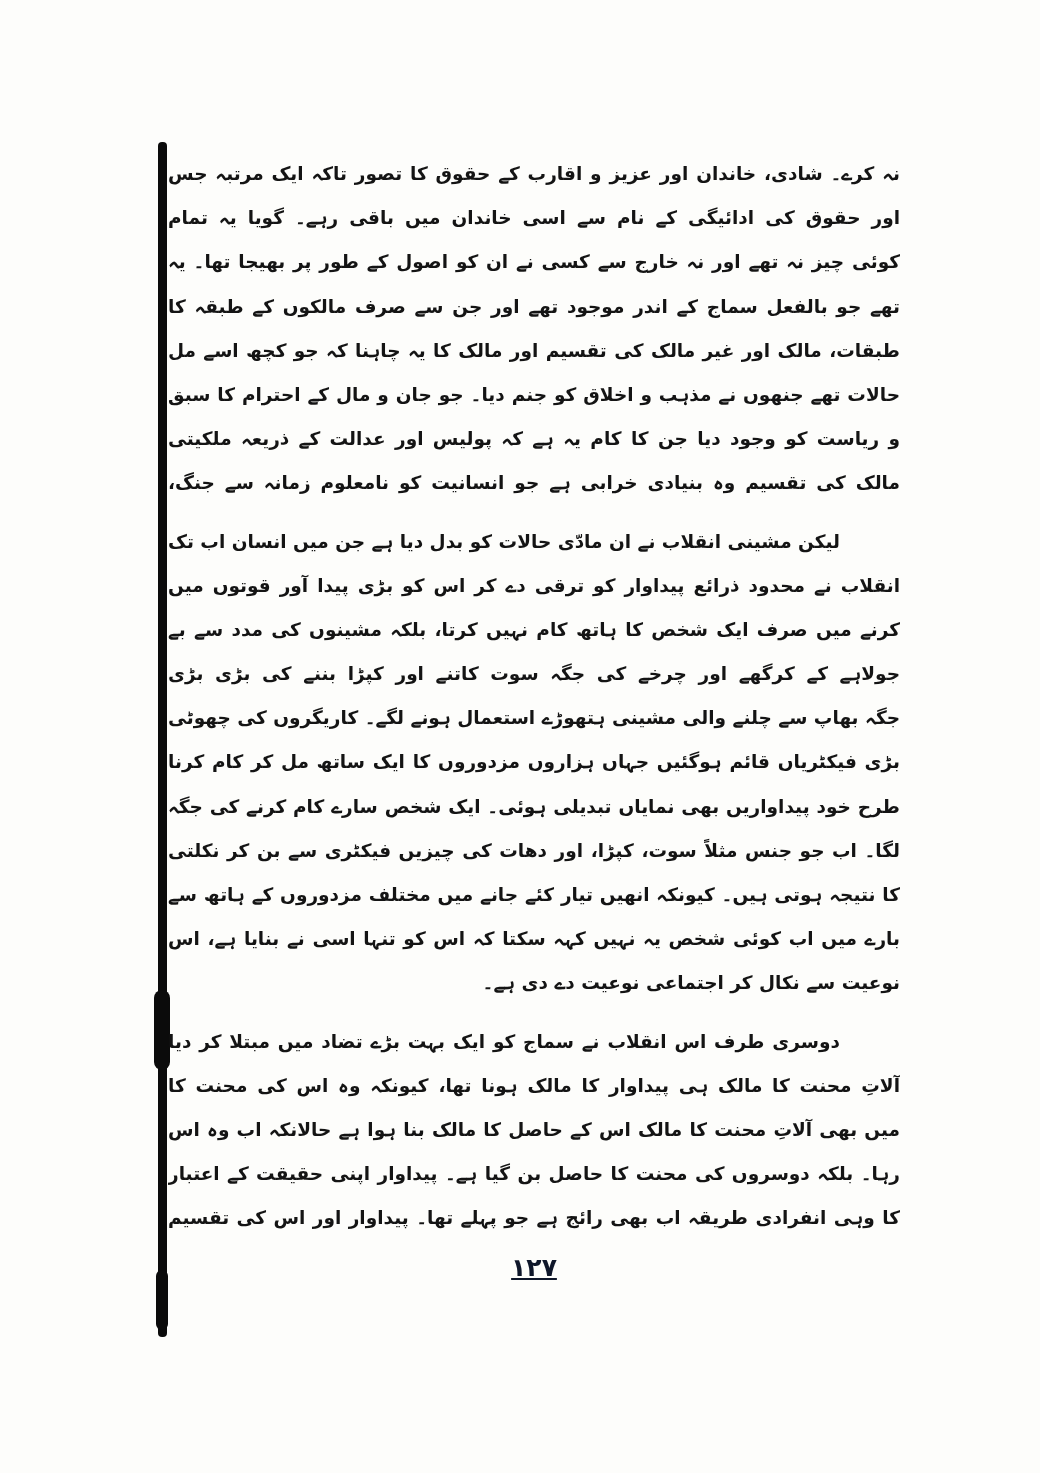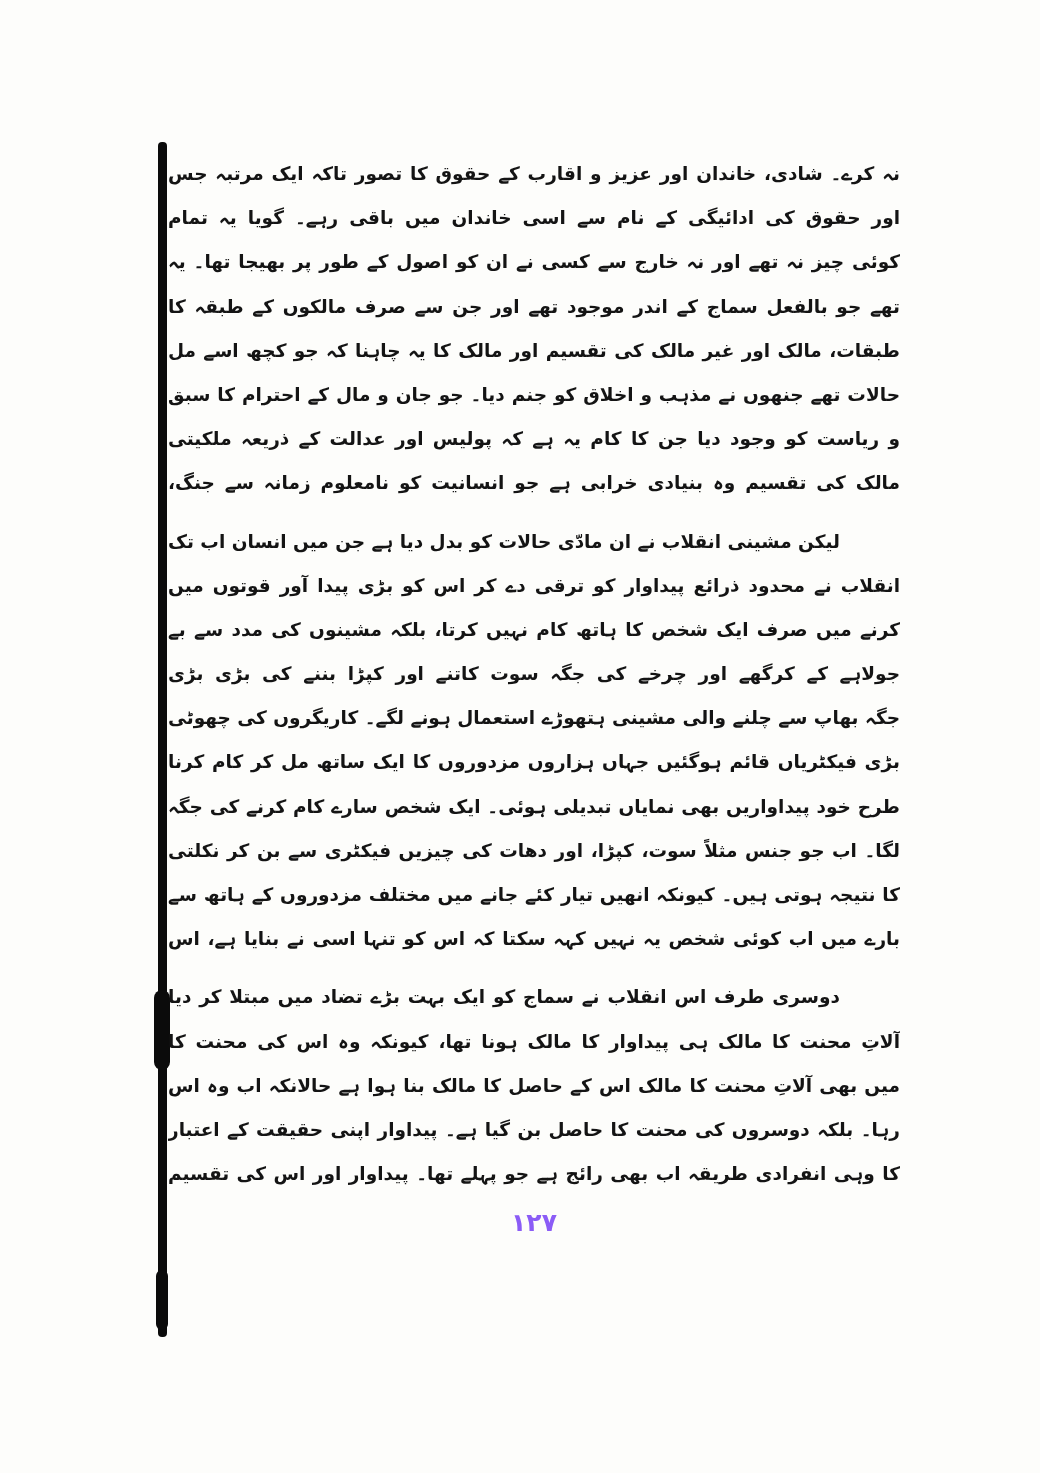--- a/index.html
+++ b/index.html
@@ -76,22 +76,23 @@
     padding-right: 60px;
   }
   .line.short {
     text-align-last: right;
   }
   .page-number {
     margin-top: 12px;
     text-align: center;
     font-size: 25px;
     font-weight: 700;
-    color: #8b5cf6;
+    color: #0f172a;
     direction: rtl;
+    text-decoration: underline;
   }
 </style>
 </head>
 <body>
 
 <div class="page">
   <div class="artifact-bar"></div>
   <div class="artifact-blob-1"></div>
   <div class="artifact-blob-2"></div>
 
@@ -111,20 +112,21 @@
         <div class="line indent">لیکن مشینی انقلاب نے ان مادّی حالات کو بدل دیا ہے جن میں انسان اب تک جکڑا ہوا تھا۔ اِس</div>
         <div class="line">انقلاب نے محدود ذرائع پیداوار کو ترقی دے کر اس کو بڑی پیدا آور قوتوں میں تبدیل کر دیا۔ اب کسی چیز کو تیار</div>
         <div class="line">کرنے میں صرف ایک شخص کا ہاتھ کام نہیں کرتا، بلکہ مشینوں کی مدد سے بے شمار آدمی مل کر ایک چیز تیار کرتے ہیں۔</div>
         <div class="line">جولاہے کے کرگھے اور چرخے کی جگہ سوت کاتنے اور کپڑا بننے کی بڑی بڑی مشینوں نے لے لی، لوہار کے ہتھوڑے کی</div>
         <div class="line">جگہ بھاپ سے چلنے والی مشینی ہتھوڑے استعمال ہونے لگے۔ کاریگروں کی چھوٹی چھوٹی دکانوں کے بدلے بڑی</div>
         <div class="line">بڑی فیکٹریاں قائم ہوگئیں جہاں ہزاروں مزدوروں کا ایک ساتھ مل کر کام کرنا ضروری ہوگیا۔ ذرائع پیداوار کی</div>
         <div class="line">طرح خود پیداواریں بھی نمایاں تبدیلی ہوئی۔ ایک شخص سارے کام کرنے کی جگہ صرف ایک ہی مخصوص کام کرنے</div>
         <div class="line">لگا۔ اب جو جنس مثلاً سوت، کپڑا، اور دھات کی چیزیں فیکٹری سے بن کر نکلتی ہیں وہ مزدوروں کی مشترک محنت</div>
         <div class="line">کا نتیجہ ہوتی ہیں۔ کیونکہ انھیں تیار کئے جانے میں مختلف مزدوروں کے ہاتھ سے گذرنا پڑتا ہے۔ ان اجناس کے</div>
         <div class="line">بارے میں اب کوئی شخص یہ نہیں کہہ سکتا کہ اس کو تنہا اسی نے بنایا ہے، اس طرح اس انقلاب نے پیداوار کو انفرادی</div>
+        <div class="line short">نوعیت سے نکال کر اجتماعی نوعیت دے دی ہے۔</div>
       </div>
       <div class="paragraph">
         <div class="line indent">دوسری طرف اس انقلاب نے سماج کو ایک بہت بڑے تضاد میں مبتلا کر دیا ہے، اب تک یہ تھا کہ</div>
         <div class="line">آلاتِ محنت کا مالک ہی پیداوار کا مالک ہونا تھا، کیونکہ وہ اس کی محنت کا حاصل ہوتا تھا لیکن نئے حالات</div>
         <div class="line">میں بھی آلاتِ محنت کا مالک اس کے حاصل کا مالک بنا ہوا ہے حالانکہ اب وہ اس کی محنت کا حاصل نہیں</div>
         <div class="line">رہا۔ بلکہ دوسروں کی محنت کا حاصل بن گیا ہے۔ پیداوار اپنی حقیقت کے اعتبار سے اجتماعی ہو چکی ہے، مگر ملکیت</div>
         <div class="line">کا وہی انفرادی طریقہ اب بھی رائج ہے جو پہلے تھا۔ پیداوار اور اس کی تقسیم کے اسی تضاد میں انسانیت کے تمام</div>
       </div>
       <div class="page-number">۱۲۷</div>
   </main>

